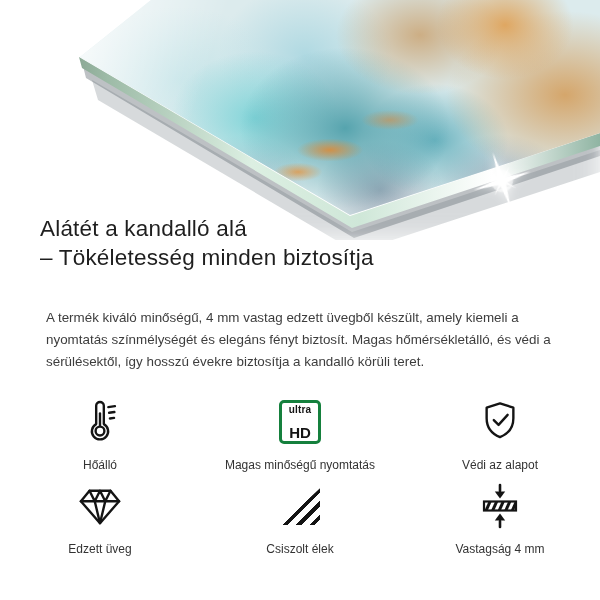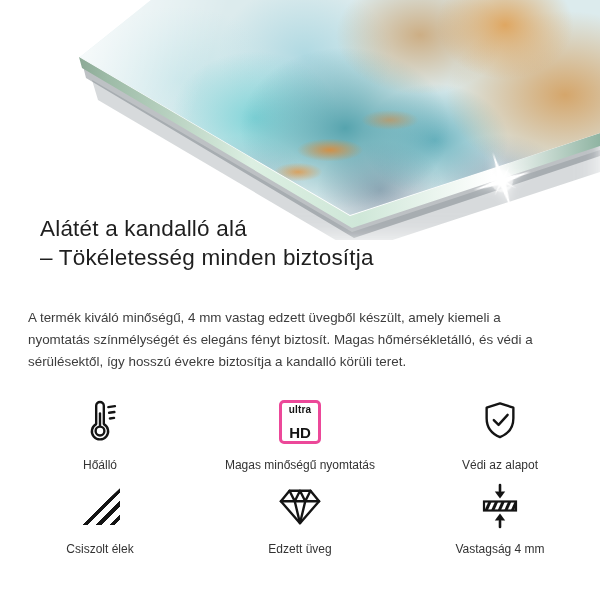--- a/index.html
+++ b/index.html
@@ -37,31 +37,31 @@
       #dcebed;}
   .glass-face .fade{position:absolute;inset:0;
     background:linear-gradient(108deg, rgba(255,255,255,.98) 5%, rgba(255,255,255,.72) 15%, rgba(255,255,255,0) 34%);}
   .sparkle{position:absolute;left:470px;top:149px;width:64px;height:64px;
     transform:rotate(-18deg);filter:drop-shadow(0 0 5px rgba(255,255,255,.95));}
 
   
   .title{position:absolute;left:40px;top:214px;margin:0;
     font-family:Liberation Sans, sans-serif;font-weight:500;color:#1f1f1f;
     font-size:22.5px;line-height:29px;letter-spacing:.2px;}
-  .desc{position:absolute;left:28px;top:307px;width:526px;margin:0;
+  .desc{position:absolute;left:46px;top:307px;width:526px;margin:0;
     font-size:13.4px;line-height:22px;color:#3d3d3d;}
 
   
   .features{position:absolute;left:0;top:398px;width:600px;
     display:grid;grid-template-columns:repeat(3,1fr);grid-auto-rows:84px;}
   .feature{display:flex;flex-direction:column;align-items:center;justify-content:flex-start;}
   .icon-wrap{height:48px;display:flex;align-items:center;justify-content:center;}
   .feature .label{margin-top:12px;font-size:12px;color:#333;}
   .ico{stroke:#141414;fill:none;stroke-width:2.5;stroke-linecap:round;stroke-linejoin:round;}
-  .uhd{border:3px solid #ec4899;border-radius:5px;padding:2px 7px 1px;
+  .uhd{border:3px solid #15803d;border-radius:5px;padding:2px 7px 1px;
     display:flex;flex-direction:column;align-items:center;color:#141414;line-height:1;}
   .uhd-top{font-size:10px;font-weight:700;letter-spacing:.2px;}
   .uhd-bottom{font-size:15px;font-weight:700;margin-top:10px;}
   .edge-tri{width:40px;height:38px;
     clip-path:polygon(0% 100%,100% 3%,100% 100%);
     background:repeating-linear-gradient(135deg,#141414 0 4px,transparent 4px 9.5px);}
 </style>
 </head>
 <body>
 
@@ -121,35 +121,35 @@
         <svg class="ico" width="42" height="46" viewBox="0 0 44 48">
           <path d="M22 4.5l14 4.5v11c0 10.3-6.6 16.8-14 19.8C14.6 36.8 8 30.3 8 20V9z"></path>
           <path d="M15.5 22l5 5 9.5-10.5"></path>
         </svg>
       </div>
       <div class="label">Védi az alapot</div>
     </div>
 
     <div class="feature">
       <div class="icon-wrap">
-        <div class="edge-tri"></div>
-      </div>
-      <div class="label">Csiszolt élek</div>
-    </div>
-
-    <div class="feature">
-      <div class="icon-wrap">
         <svg class="ico" width="46" height="42" viewBox="0 0 48 44">
           <path d="M13 6h22l9 11-20 23L4 17z"></path>
           <path d="M4 17h40"></path>
           <path d="M13 6l5.5 11L24 6l5.5 11L35 6"></path>
           <path d="M18.5 17L24 40l5.5-23"></path>
         </svg>
       </div>
       <div class="label">Edzett üveg</div>
+    </div>
+
+    <div class="feature">
+      <div class="icon-wrap">
+        <div class="edge-tri"></div>
+      </div>
+      <div class="label">Csiszolt élek</div>
     </div>
 
     <div class="feature">
       <div class="icon-wrap">
         <svg width="46" height="46" viewBox="0 0 46 46">
           <defs>
             <pattern id="hatch" width="6" height="10" patternUnits="userSpaceOnUse" patternTransform="rotate(24)">
               <rect width="3" height="10" fill="#141414"></rect>
             </pattern>
           </defs>

